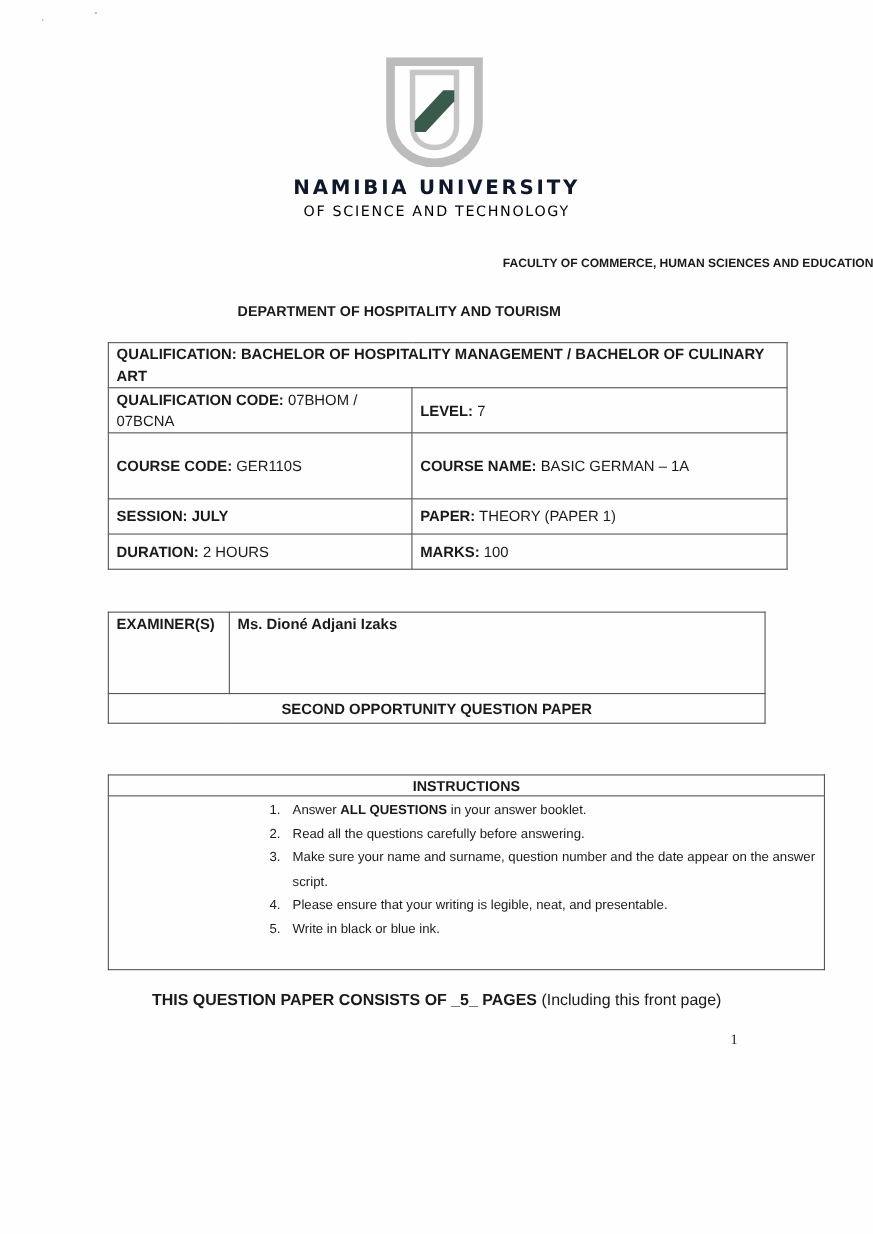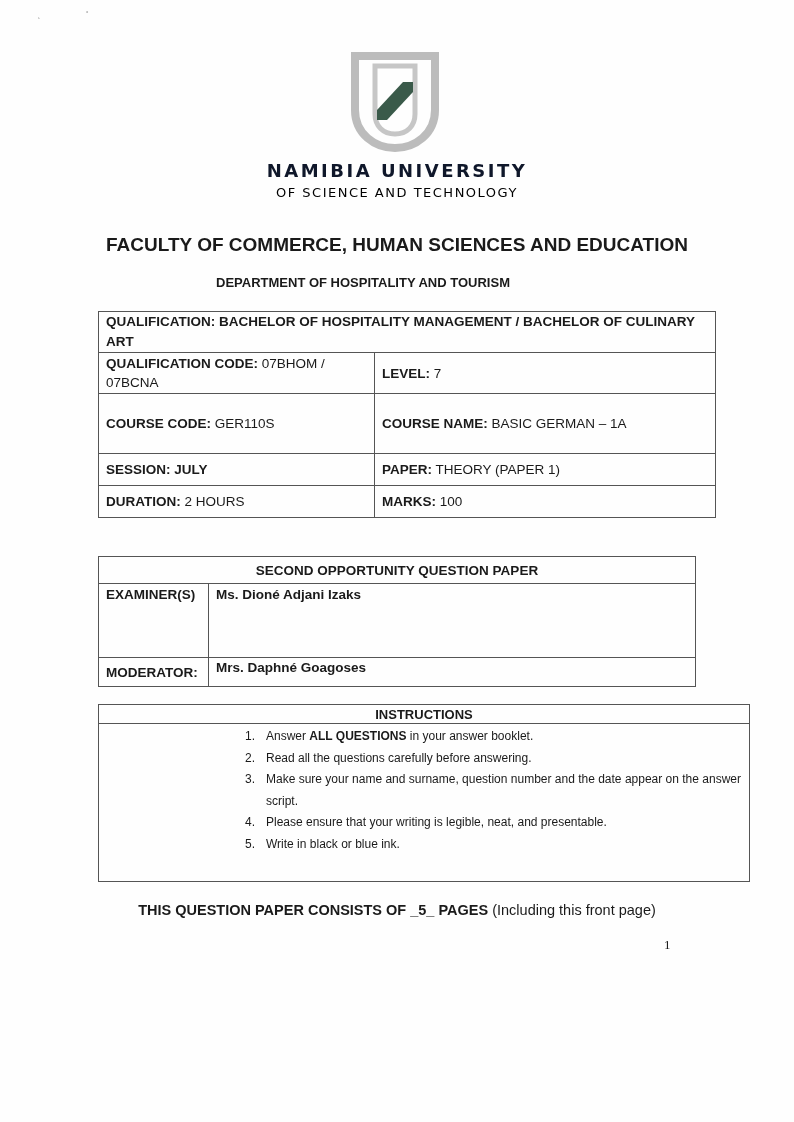--- a/index.html
+++ b/index.html
@@ -6,22 +6,22 @@
   body { width:794px; height:1122px; position:relative; overflow:hidden;
          font-family:"Liberation Sans", sans-serif; color:#1a1a1a; }
   .page { position:absolute; left:0; top:0; width:794px; height:1122px; background:#fefefe; }
 
   .logo { position:absolute; left:351px; top:52px; width:88px; height:100px; }
   .uni-name { position:absolute; left:0; width:794px; text-align:center; top:160px;
               font-family:"DejaVu Sans", sans-serif; font-size:18px; letter-spacing:2.5px; font-weight:bold; color:#0f172a; }
   .uni-sub { position:absolute; left:0; width:794px; text-align:center; top:185px;
              font-family:"DejaVu Sans", sans-serif; font-size:13px; letter-spacing:1.5px; color:#000000; }
 
-  .faculty { position:absolute; left:0; width:794px; text-align:center; top:234px;
-             font-size:19px; font-weight:bold; }
+  .faculty { position:absolute; left:0; width:794px; text-align:right; top:234px;
+             font-size:11px; font-weight:bold; }
   .dept { position:absolute; left:0; width:726px; text-align:center; top:275px;
           font-size:13px; font-weight:bold; }
 
   table { border-collapse:collapse; position:absolute; font-size:13.5px; }
   td { border:1px solid #555; padding:0 7px; vertical-align:middle; }
   .b { font-weight:bold; }
 
   .t1 { left:98px; top:311px; width:618px; }
   .t1 td { height:auto; }
 
@@ -103,29 +103,25 @@
         <span class="b">MARKS:</span>
         <span>100</span>
       </td>
     </tr>
   </tbody>
     </table>
 
   <table class="t2">
     <tbody>
         <tr>
-      <td colspan="2" class="b" style="text-align:center; height:26px;">SECOND OPPORTUNITY QUESTION PAPER</td>
-    </tr>
-    <tr>
       <td class="b" style="width:95px; height:70px; vertical-align:top; padding-top:3px;">EXAMINER(S)</td>
       <td class="b" style="vertical-align:top; padding-top:3px;">Ms. Dioné Adjani Izaks</td>
     </tr>
     <tr>
-      <td class="b" style="height:28px;">MODERATOR:</td>
-      <td class="b" style="vertical-align:top; padding-top:2px;">Mrs. Daphné Goagoses</td>
+      <td colspan="2" class="b" style="text-align:center; height:26px;">SECOND OPPORTUNITY QUESTION PAPER</td>
     </tr>
   </tbody>
     </table>
 
   <table class="t3">
     <tbody>
         <tr>
       <td class="b" style="text-align:center; height:18px; font-size:13px;">INSTRUCTIONS</td>
     </tr>
     <tr>

